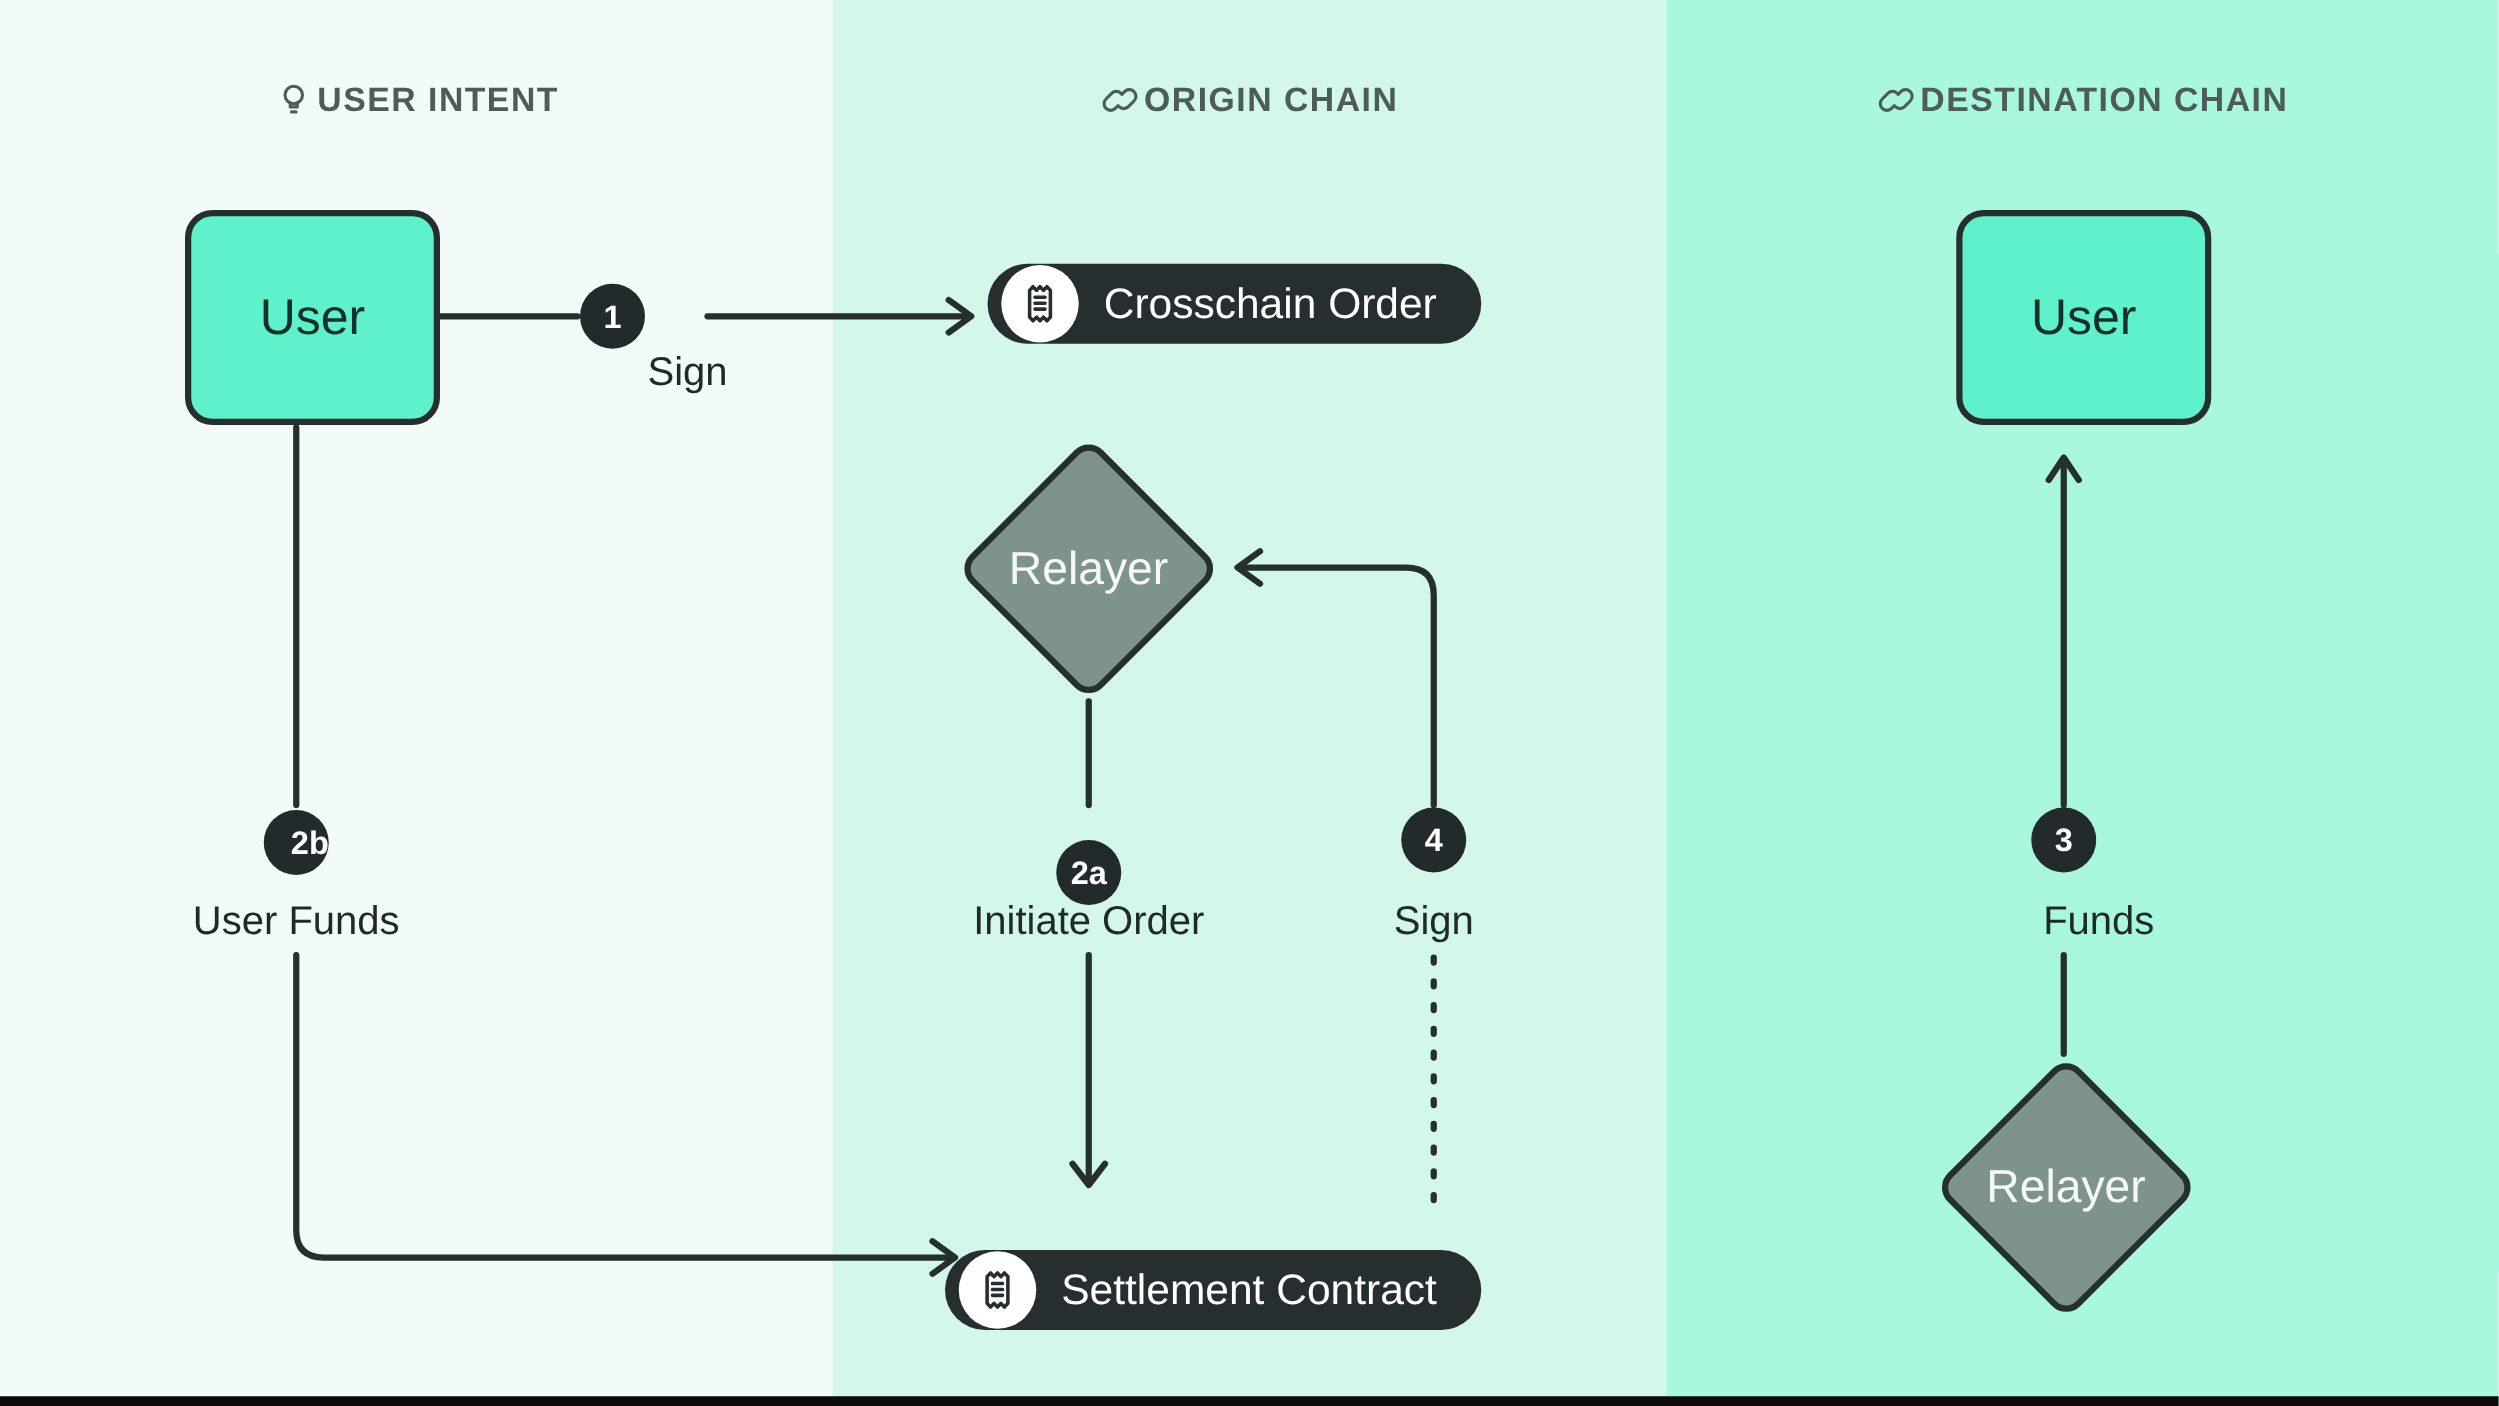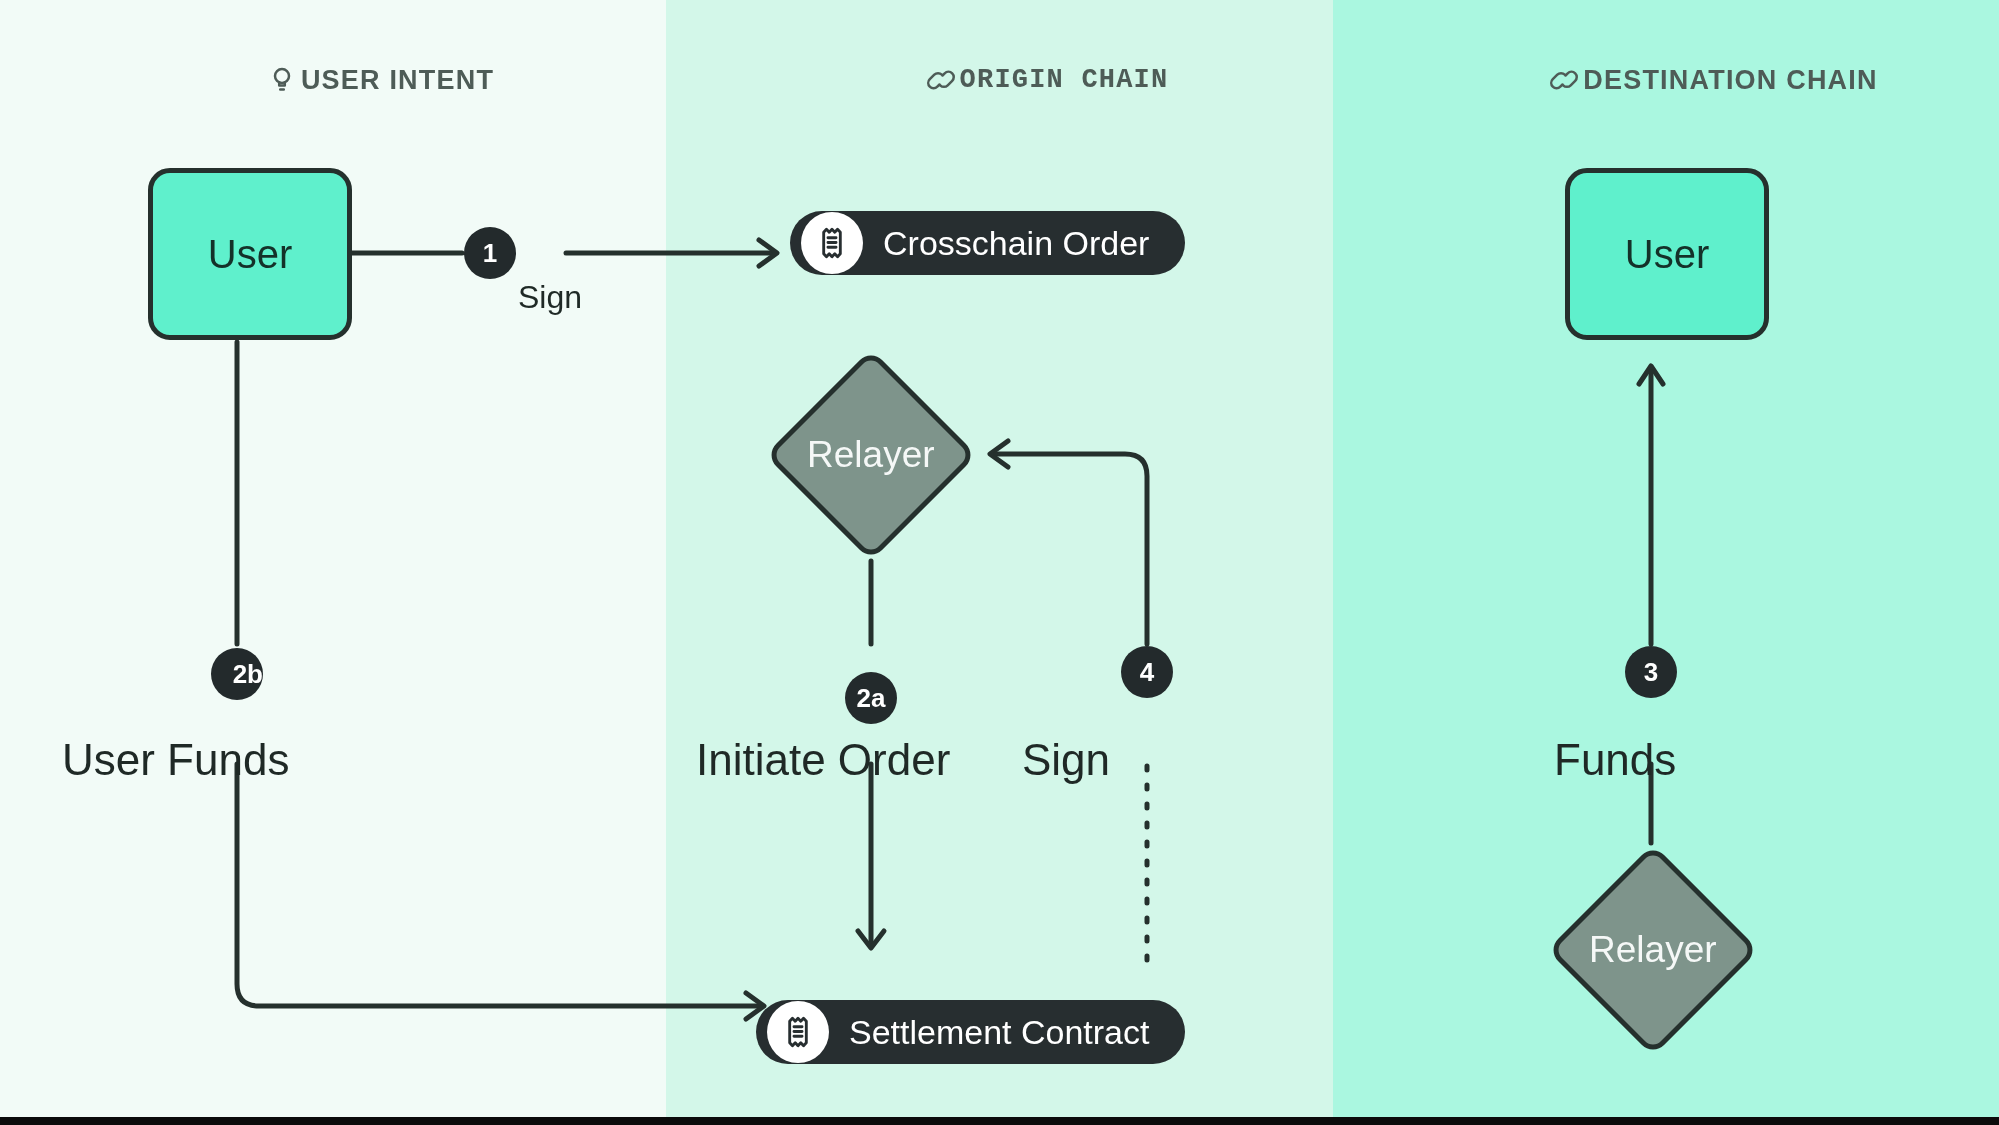--- a/index.html
+++ b/index.html
@@ -19,21 +19,21 @@
   *{margin:0;padding:0;box-sizing:border-box;}
   html,body{width:1999px;height:1125px;overflow:hidden;}
   body{font-family:"Liberation Sans","DejaVu Sans",sans-serif;}
   .canvas{position:relative;width:1999px;height:1125px;background:var(--col-user-intent-bg);}
   .col{position:absolute;top:0;height:1125px;}
   .col-1{left:0;width:666px;background:var(--col-user-intent-bg);}
   .col-2{left:666px;width:667px;background:var(--col-origin-bg);}
   .col-3{left:1333px;width:666px;background:var(--col-destination-bg);}
   .bottom-bar{position:absolute;left:0;bottom:0;width:1999px;height:8px;background:var(--bottom-bar);}
 
-  .col-header{position:absolute;top:56px;height:48px;display:flex;align-items:center;justify-content:center;gap:3px;margin-left:47px;}
+  .col-header{position:absolute;top:56px;height:48px;display:flex;align-items:center;justify-content:center;gap:3px;}
   .col-header .hdr-text{color:var(--header-text);font-size:27px;font-weight:700;letter-spacing:1.2px;white-space:nowrap;}
   .hdr-icon{width:32px;height:32px;flex:0 0 auto;}
   .hdr-icon path,.hdr-icon circle{stroke:var(--header-text);stroke-width:2.5;fill:none;stroke-linecap:round;stroke-linejoin:round;}
 
   svg.connectors{position:absolute;left:0;top:0;width:1999px;height:1125px;}
   .connector{stroke:var(--dark);stroke-width:5;fill:none;stroke-linecap:round;stroke-linejoin:round;}
   .dashed{stroke-dasharray:4 15;}
 
   .user-box{position:absolute;width:204px;height:172px;background:var(--node-teal);
     border:5px solid var(--dark);border-radius:22px;display:flex;align-items:center;justify-content:center;
@@ -48,43 +48,43 @@
   .pill-text{color:var(--white);font-size:34px;font-weight:500;white-space:nowrap;}
   .pill-icon-wrap{width:62px;height:62px;border-radius:50%;background:var(--white);
     display:flex;align-items:center;justify-content:center;flex:0 0 auto;}
   .receipt-icon{width:38px;height:38px;}
   .receipt-icon .outline{fill:var(--white);stroke:var(--pill-bg);stroke-width:2.4;stroke-linejoin:round;}
   .receipt-icon .rline{stroke:var(--pill-bg);stroke-width:2.4;stroke-linecap:round;}
 
   .badge{position:absolute;width:52px;height:52px;border-radius:50%;background:var(--badge-bg);
     display:flex;align-items:center;justify-content:center;color:var(--white);
     font-size:26px;font-weight:700;}
-  .step-label{position:absolute;top:716px;height:40px;line-height:40px;text-align:left;
-    color:var(--label-text);font-size:44px;font-weight:500;white-space:nowrap;margin-top:24px;}
+  .step-label{position:absolute;top:716px;height:40px;line-height:40px;text-align:center;
+    color:var(--label-text);font-size:32px;font-weight:500;white-space:nowrap;}
   .sign-label{position:absolute;left:518px;top:233px;height:40px;line-height:40px;
     color:var(--label-text);font-size:32px;font-weight:500;margin-top:44px;}
 </style>
 </head>
 <body>
 
 <div class="canvas">
 
   <div class="col col-1"></div>
   <div class="col col-2"></div>
   <div class="col col-3"></div>
 
   <div class="col-header" style="left:0;width:666px;">
     <svg class="hdr-icon" viewBox="0 0 32 32">
       <circle cx="16" cy="12" r="7"></circle>
       <path d="M13.2 18.2 L13.2 21.5 M18.8 18.2 L18.8 21.5 M13.2 21.5 H18.8 M14.2 25.5 H17.8"></path>
     </svg>
     <span class="hdr-text">USER INTENT</span>
   </div>
 
-  <div class="col-header" style="left:666px;width:667px;font-family:Liberation Mono, monospace;">
+  <div class="col-header" style="left:666px;width:667px;">
     <svg class="hdr-icon" viewBox="0 0 32 32">
       <path d="M14.5 20.5 l-2.2 2.2 a5.3 5.3 0 0 1 -7.5 -7.5 l4.5 -4.5 a5.3 5.3 0 0 1 7.5 0"></path>
       <path d="M17.5 11.5 l2.2 -2.2 a5.3 5.3 0 0 1 7.5 7.5 l-4.5 4.5 a5.3 5.3 0 0 1 -7.5 0"></path>
     </svg>
     <span class="hdr-text">ORIGIN CHAIN</span>
   </div>
 
   <div class="col-header" style="left:1333px;width:666px;">
     <svg class="hdr-icon" viewBox="0 0 32 32">
       <path d="M14.5 20.5 l-2.2 2.2 a5.3 5.3 0 0 1 -7.5 -7.5 l4.5 -4.5 a5.3 5.3 0 0 1 7.5 0"></path>

